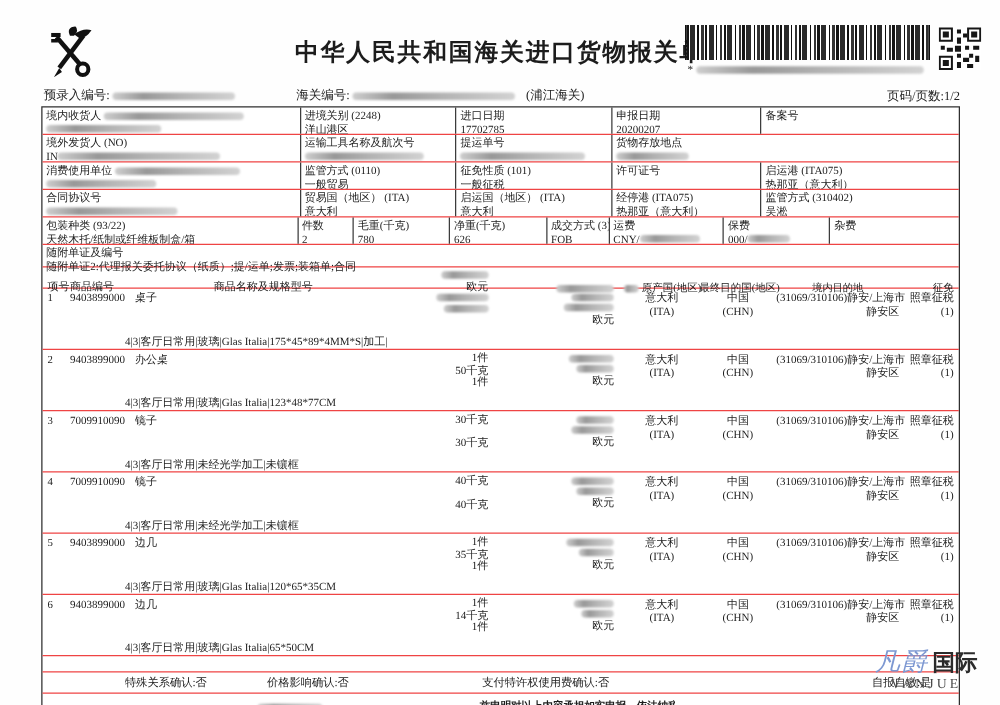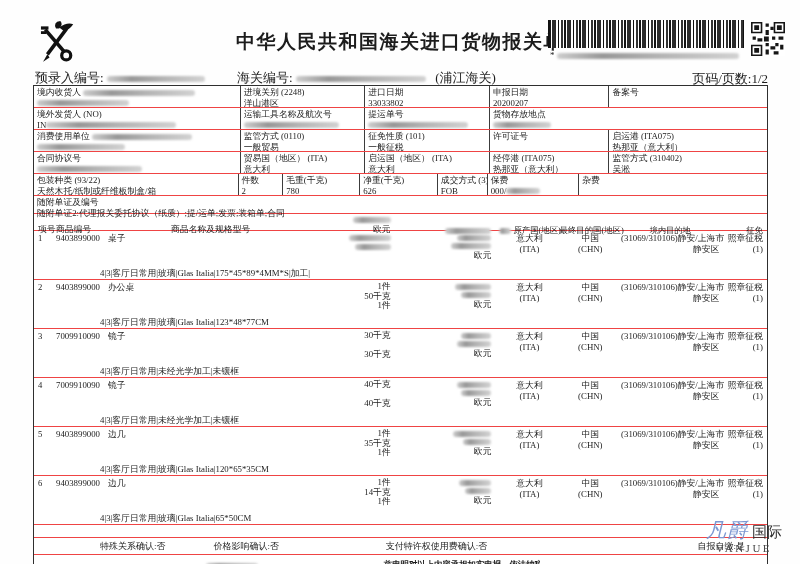--- a/index.html
+++ b/index.html
@@ -4,21 +4,21 @@
 <style>
   * { margin:0; padding:0; box-sizing:border-box; }
   html,body { width:800px; height:564px; }
   body {
     position:relative; background:#fefefe; color:#1c1c1c;
     font-family:"Liberation Serif","DejaVu Serif",serif;
     font-size:9px; overflow:hidden;
   }
   .abs { position:absolute; }
   .title { left:0; right:0; top:29px; text-align:center; font-size:19px; font-weight:bold; letter-spacing:1.5px; }
-  .toplbl { font-size:13px; white-space:nowrap; }
+  .toplbl { font-size:10px; white-space:nowrap; }
   
   .rb {
     display:inline-block; height:6px; border-radius:3px; vertical-align:middle;
     background:linear-gradient(90deg,#cecece,#989898 25%,#b3b3b3 55%,#d2d2d2);
     filter:blur(1px);
   }
   .barcode { left:548px; top:20px; width:196px; height:28px;
     background:repeating-linear-gradient(90deg,#141414 0 2px,#fff 2px 3px,#2a2a2a 3px 7px,#fff 7px 9px,#101010 9px 10px,#fff 10px 12px,#333 12px 14px,#fff 14px 15px);
     border-left:1px solid #111; border-right:1px solid #111;
   }
@@ -49,21 +49,21 @@
   .idom { text-align:right; white-space:nowrap; font-size:8.2px; }
   .iduty { text-align:right; padding-right:4px; white-space:nowrap; font-size:8.4px; }
   .confrow { height:17px; position:relative; font-size:9px; }
   .confrow span { position:absolute; top:2px; }
   .footrow { height:53px; grid-template-columns:69% 31%; }
   .fl { position:relative;font-weight:bold; }
   .fl span, .fl .blk { position:absolute; white-space:nowrap; }
   .disclaim { position:absolute; right:6px; top:4px; width:150px; font-size:8.4px; line-height:11px; text-align:center; white-space:normal; }
   .vanjue { right:18px; top:523px; text-align:center; line-height:14px; }
   .vj-cn { font-size:20px; font-style:italic; color:#7d98d2; font-family:"Liberation Serif",serif; letter-spacing:2px; }
-  .vj-cn2 { font-size:15px; font-weight:normal; color:#2b2b2b; }
+  .vj-cn2 { font-size:18px; font-weight:bold; color:#2b2b2b; }
   .vj-en { font-size:11px; color:#4a4a4a; letter-spacing:2.5px; font-family:"Liberation Serif",serif; }
 </style>
 </head>
 <body>
 
 <div class="abs" style="left:36px;top:21px;width:40px;height:43px">
   <svg viewBox="0 0 36 40" width="40" height="43">
     <g stroke="#111" stroke-width="3.4" fill="none">
       <path d="M8 8 L26 29"></path>
       <path d="M28 7 L10 31"></path>
@@ -114,21 +114,21 @@
     <div class="cell">
       <div class="l"><span>境内收货人</span> <span class="rb" style="width:112px"></span></div>
       <div class="l"><span class="rb" style="width:92px"></span></div>
     </div>
     <div class="cell">
       <div class="l"><span>进境关别</span> <span>(2248)</span></div>
       <div class="l">洋山港区</div>
     </div>
     <div class="cell">
       <div class="l">进口日期</div>
-      <div class="l">33033802</div>
+      <div class="l">17702785</div>
     </div>
     <div class="cell">
       <div class="l">申报日期</div>
       <div class="l">20200207</div>
     </div>
     <div class="cell">
       <div class="l">备案号</div>
       <div class="l"></div>
     </div>
   </div>
@@ -211,20 +211,24 @@
       <div class="l">毛重(千克)</div>
       <div class="l">780</div>
     </div>
     <div class="cell">
       <div class="l">净重(千克)</div>
       <div class="l">626</div>
     </div>
     <div class="cell">
       <div class="l"><span>成交方式</span> <span>(3)</span></div>
       <div class="l">FOB</div>
+    </div>
+    <div class="cell">
+      <div class="l">运费</div>
+      <div class="l"><span>CNY/</span><span class="rb" style="width:48px"></span></div>
     </div>
     <div class="cell">
       <div class="l">保费</div>
       <div class="l"><span>000/</span><span class="rb" style="width:34px"></span></div>
     </div>
     <div class="cell">
       <div class="l">杂费</div>
       <div class="l"></div>
     </div>
   </div>

